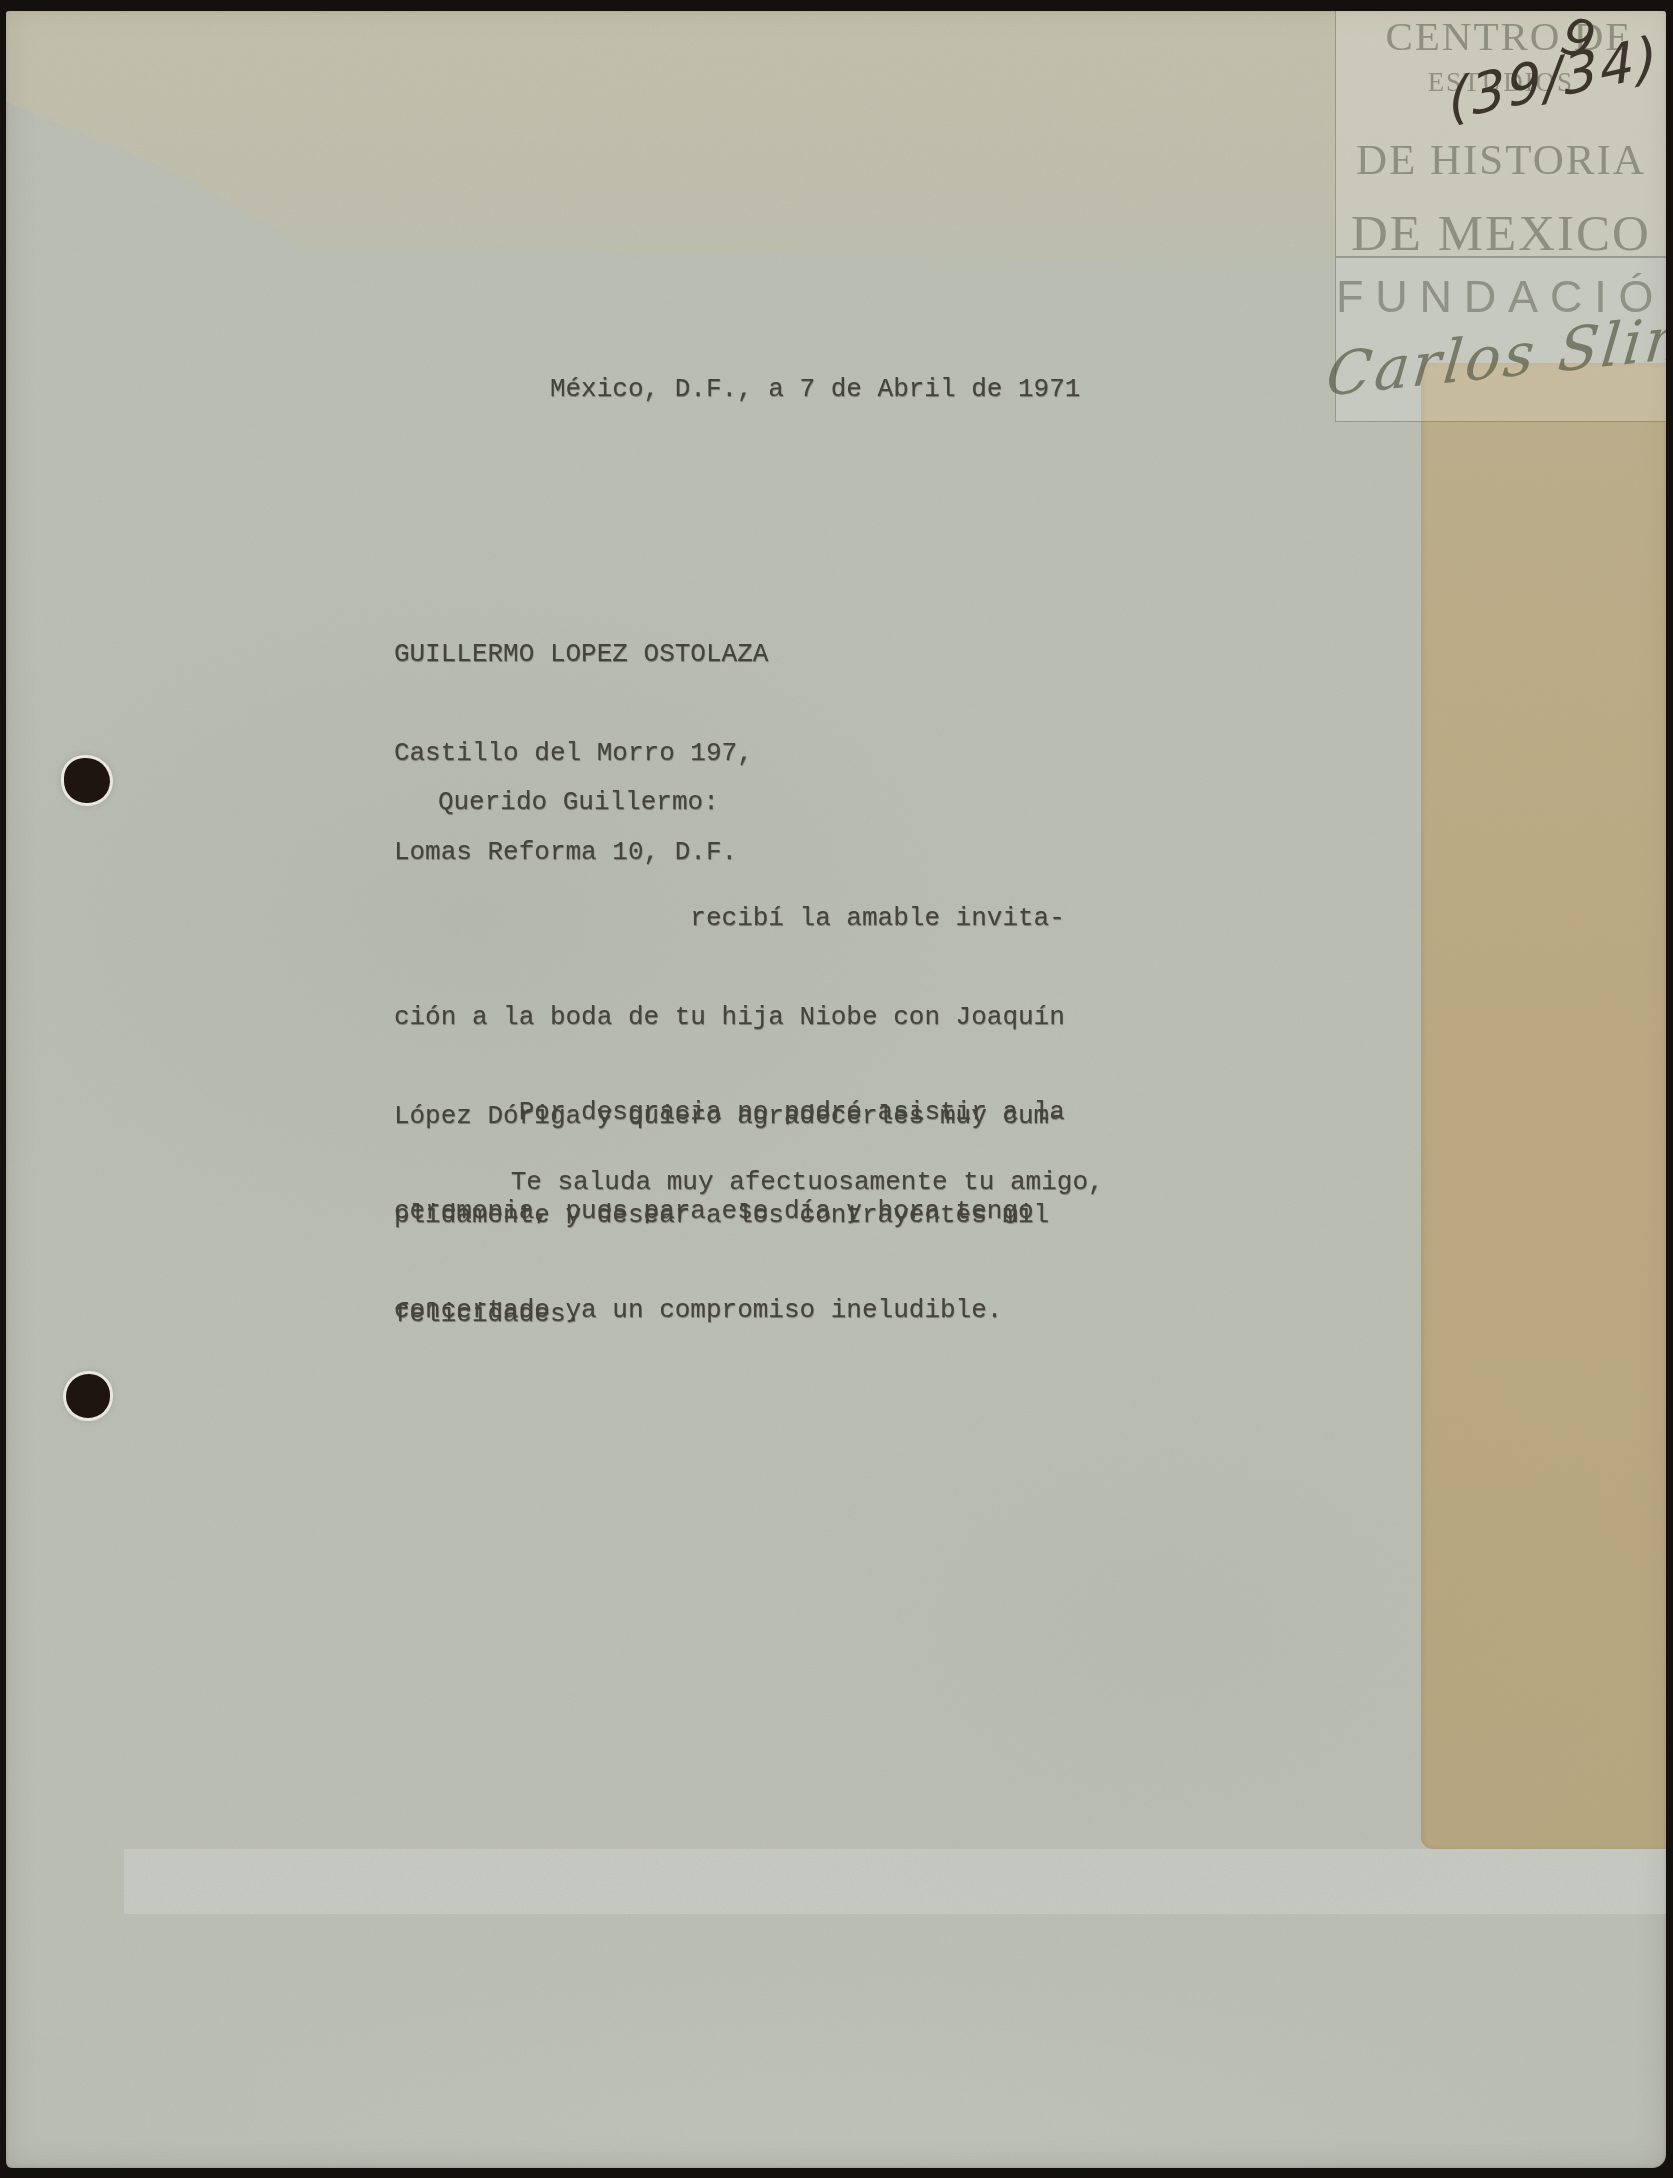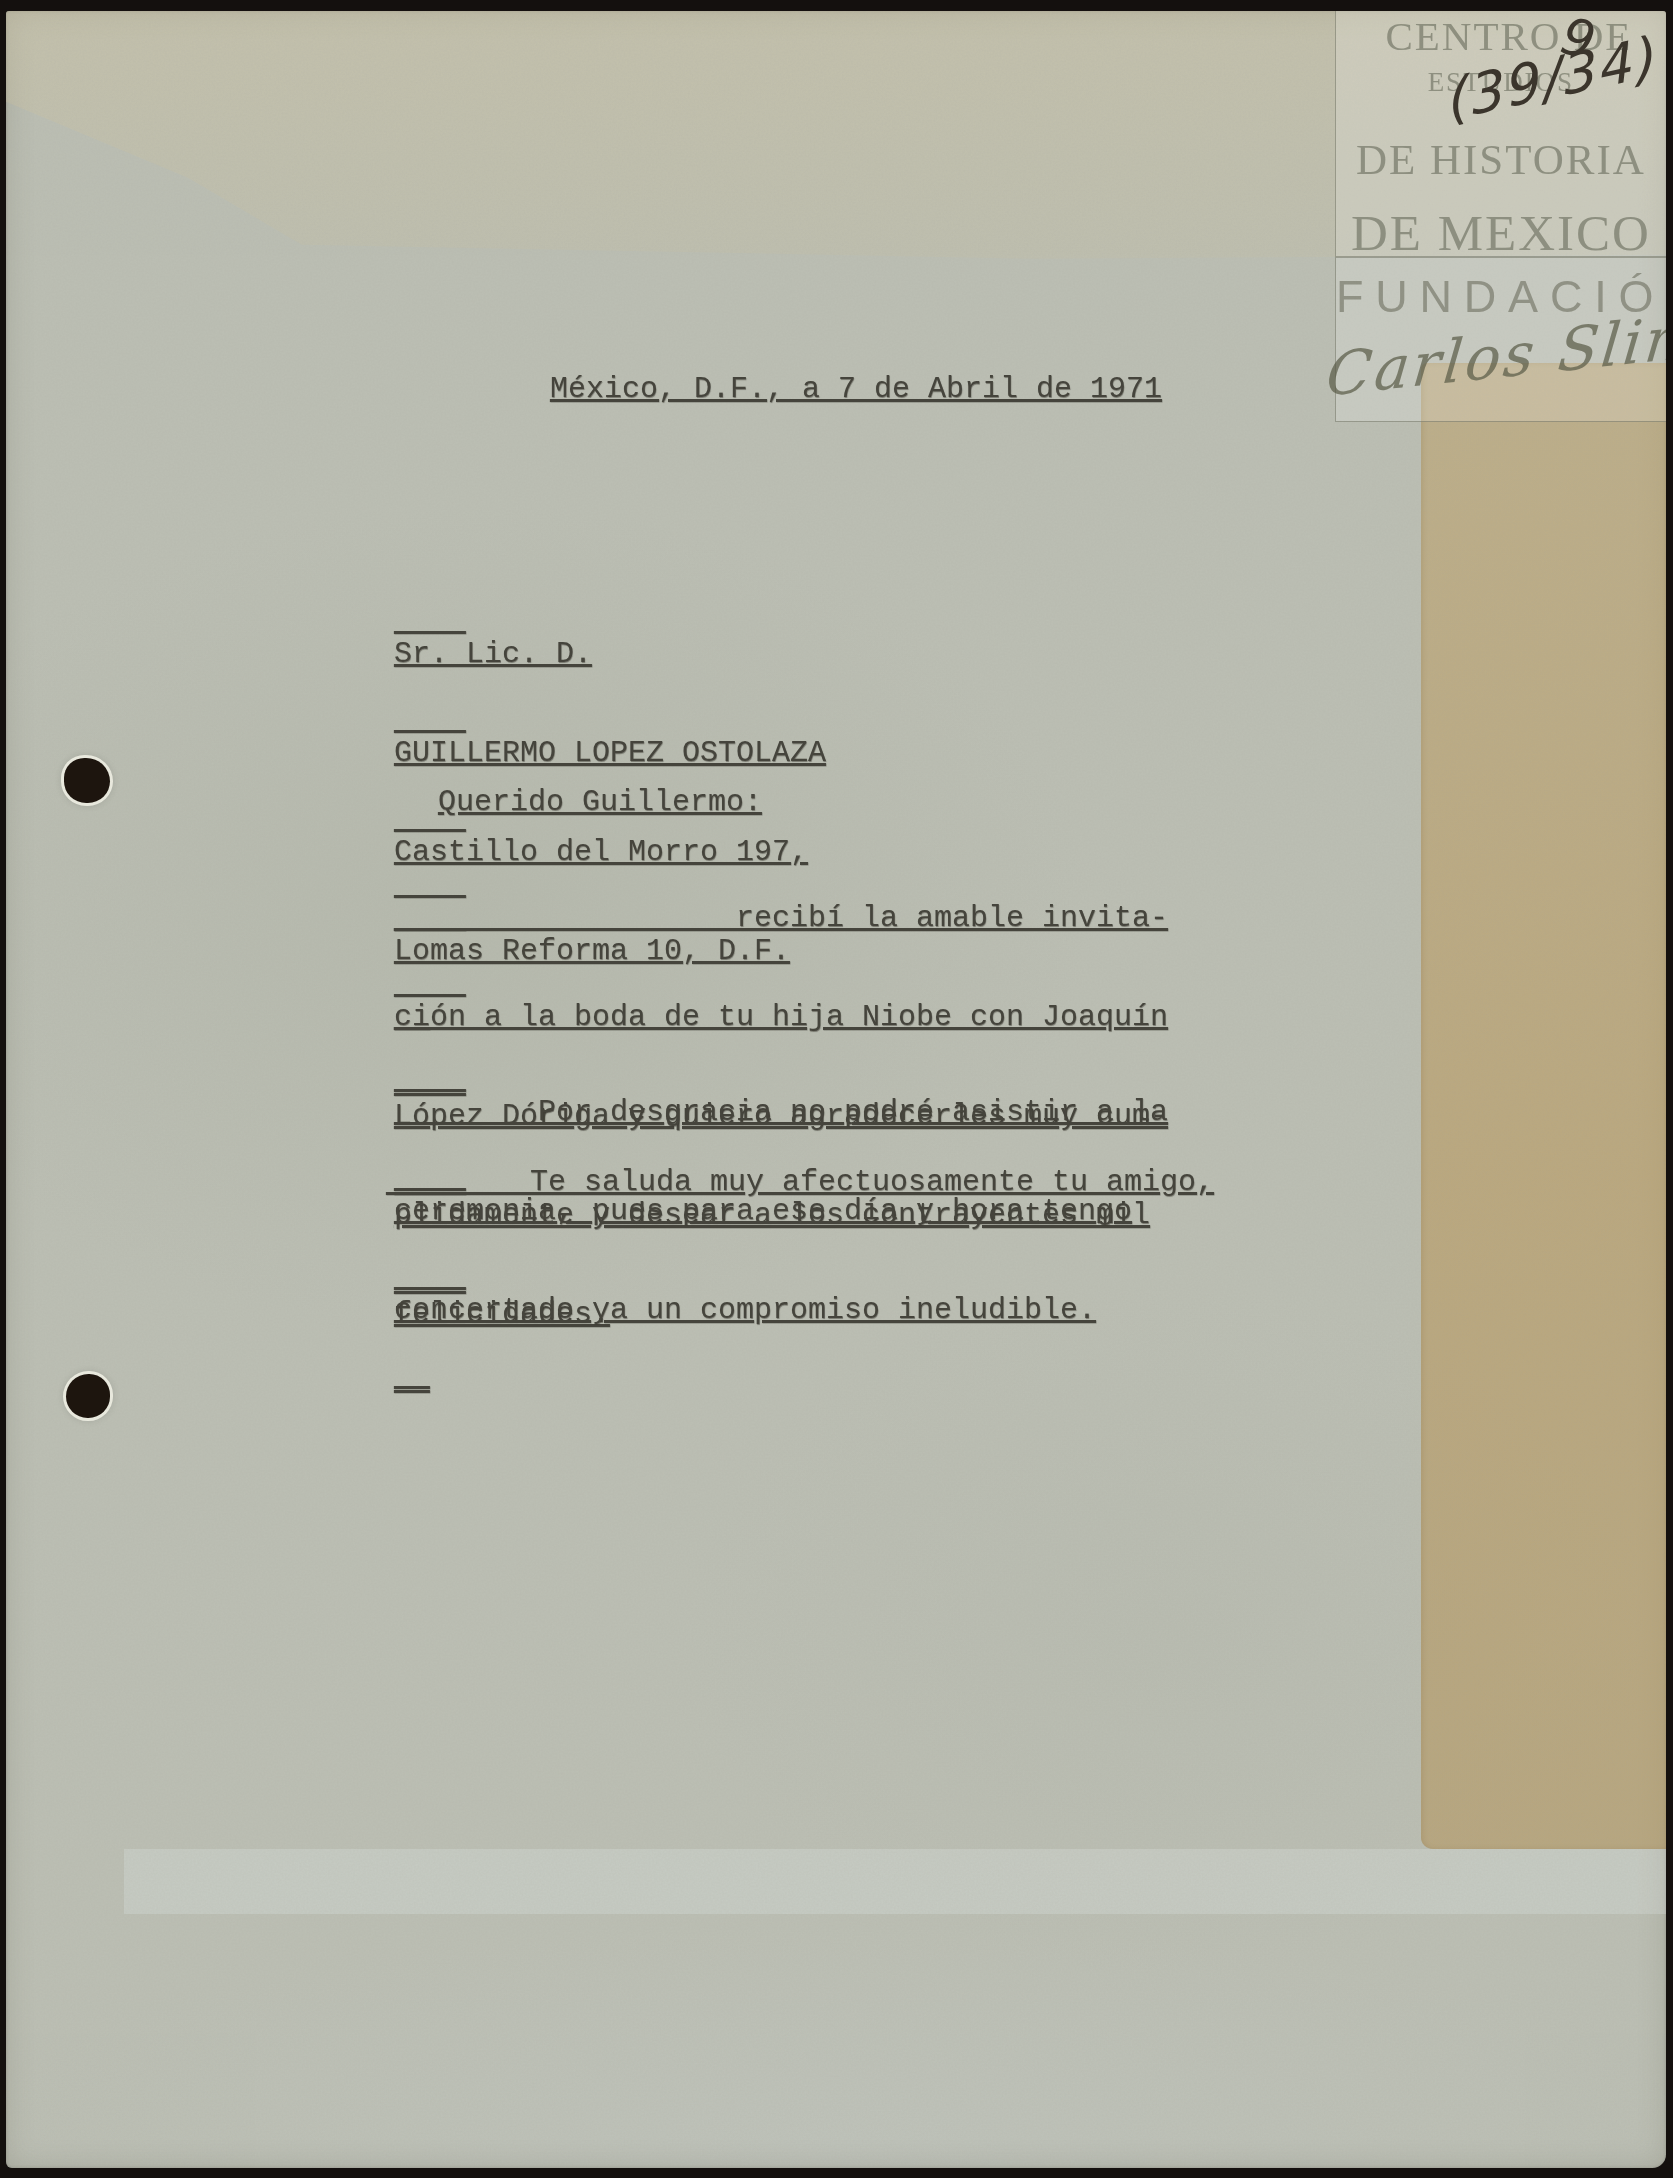--- a/index.html
+++ b/index.html
@@ -72,24 +72,23 @@
     transform:rotate(-6deg) skewX(-12deg);white-space:nowrap;
   }
   
   .hand{position:absolute;font-family:"DejaVu Sans",sans-serif;font-style:italic;color:#3b352c;white-space:nowrap;}
   .hand-number{left:1556px;top:-2px;font-size:51px;transform:rotate(14deg);}
   .hand-folio{left:1440px;top:35px;font-size:55px;letter-spacing:2px;transform:rotate(-12deg) skewX(-8deg);}
   
   .typed{
     position:absolute;
     font-family:"Liberation Mono","DejaVu Sans Mono",monospace;
-    font-size:30px;line-height:33px;
+    font-size:26px;line-height:33px;
     color:#45443c;white-space:pre;
     text-shadow:0.5px 0.5px 0.7px rgba(60,58,50,0.5);
-    text-decoration:underline;
   }
   .date-line{left:544px;top:362px;}
   .address-block{left:388px;top:561px;}
   .salutation{left:388px;top:775px;margin-left:44px;}
   .para1{left:388px;top:825px;}
   .para2{left:388px;top:1019px;}
   .closing-line{left:380px;top:1155px;}
   
   .hole{
     position:absolute;background:#1d150e;
@@ -124,21 +123,20 @@
     <div class="stamp-foundation">FUNDACIÓN</div>
     <div class="stamp-signature">Carlos Slim</div>
   </div>
 
   <div class="hand hand-number">9</div>
   <div class="hand hand-folio">(39/34)</div>
 
   <div class="typed date-line">México, D.F., a 7 de Abril de 1971</div>
 
   <div class="typed address-block">
-    <div>Sr. Lic. D.</div>
     <div>GUILLERMO LOPEZ OSTOLAZA</div>
     <div>Castillo del Morro 197,</div>
     <div>Lomas Reforma 10, D.F.</div>
   </div>
 
   <div class="typed salutation">Querido Guillermo:</div>
 
   <div class="typed para1">
     <div>                   recibí la amable invita-</div>
     <div>ción a la boda de tu hija Niobe con Joaquín</div>

